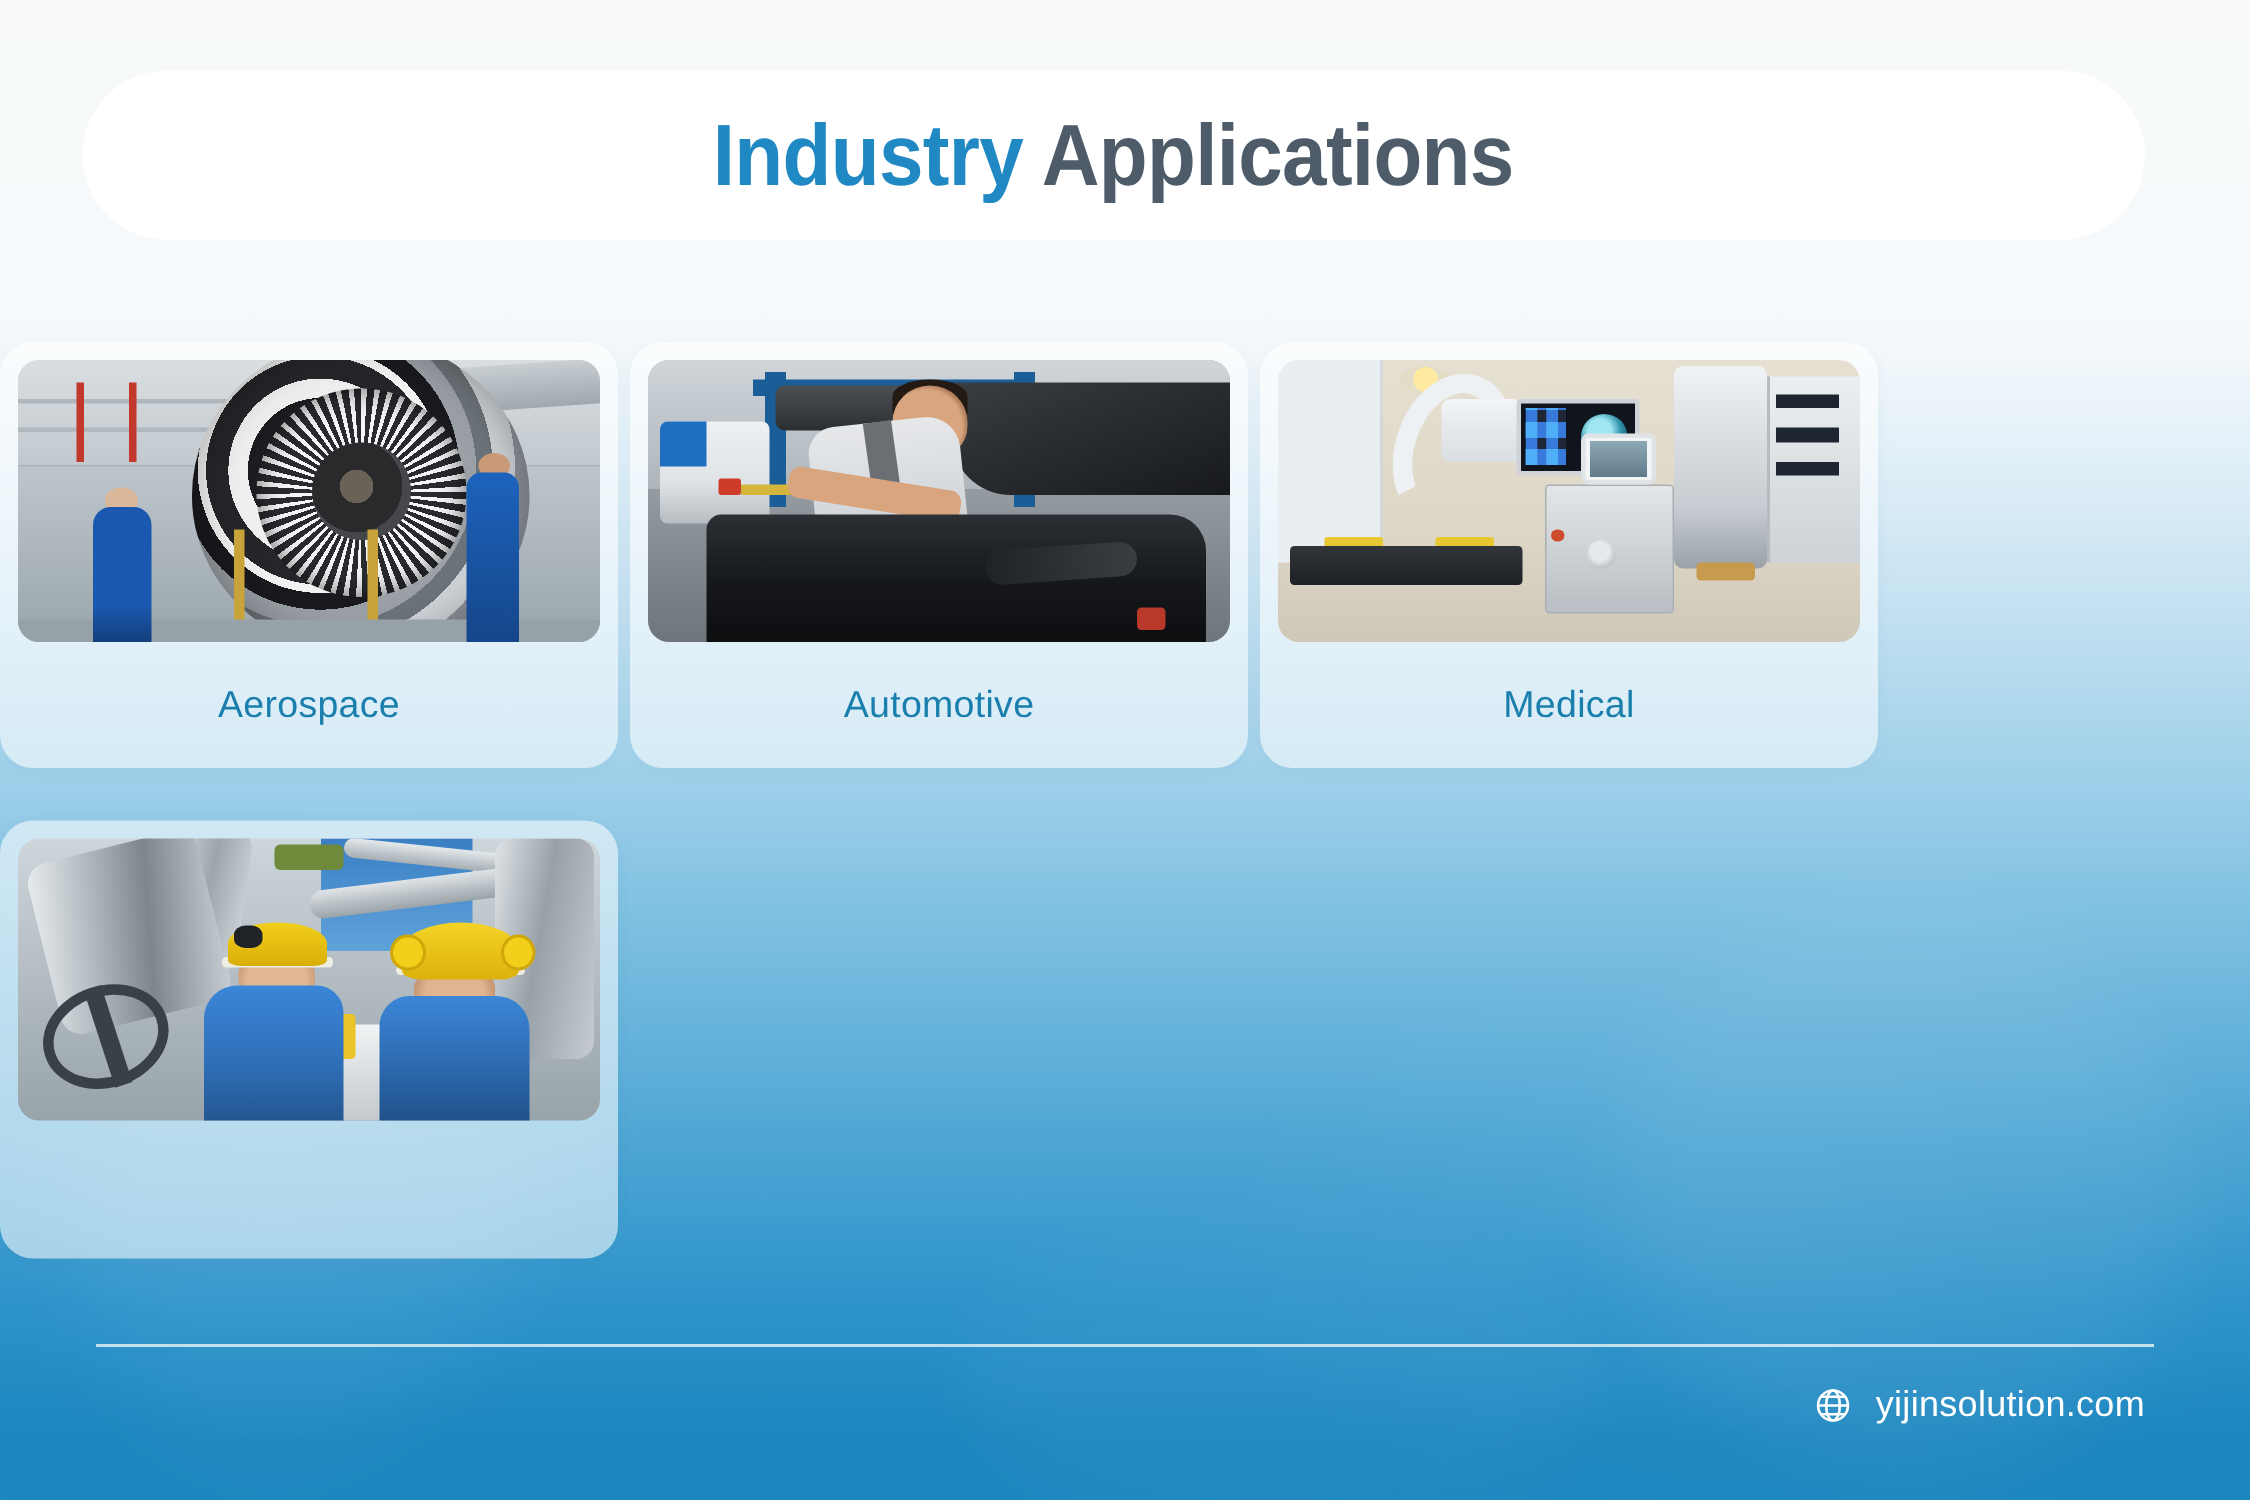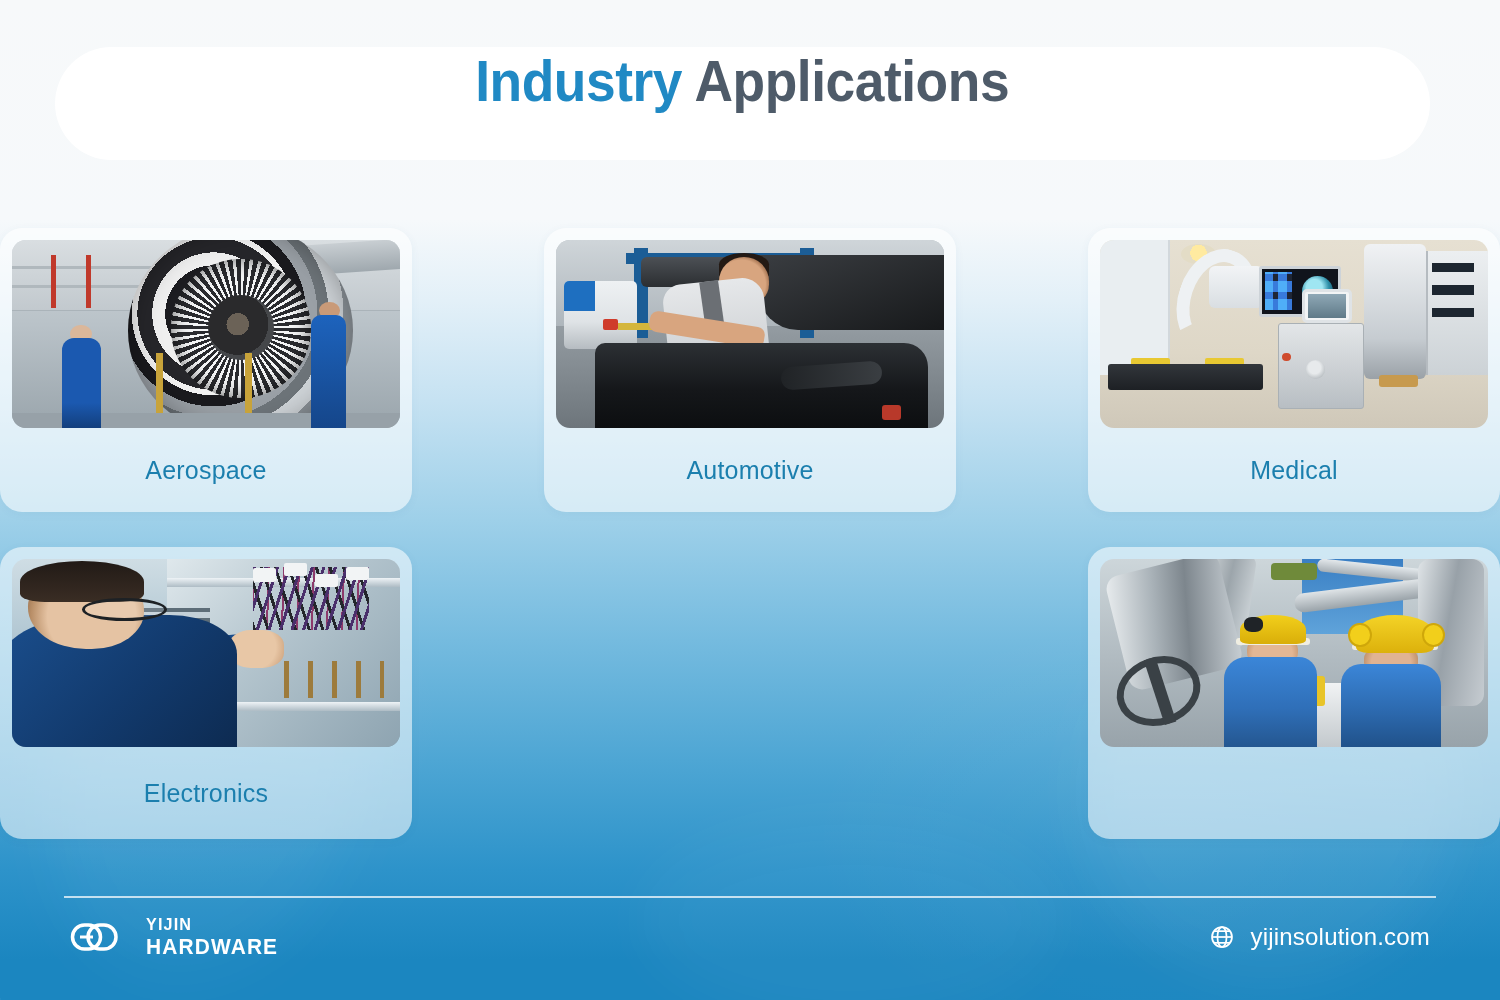--- a/index.html
+++ b/index.html
@@ -57,39 +57,40 @@
   
   .header-card {
     position: absolute;
     left: 55px;
     top: 47px;
     width: 1375px;
     height: 113px;
     background: #ffffff;
     border-radius: 58px;
     display: flex;
+    align-items: center;
     justify-content: center;
   }
   .page-title {
     font-family: "Liberation Sans Narrow", "Liberation Sans", sans-serif;
     font-size: 58px;
     font-weight: 700;
     letter-spacing: -0.5px;
     white-space: nowrap;
     transform: scaleX(0.92);
   }
   .title-accent { color: #2089c4; }
   .title-main   { color: #4e5b69; }
 
   
   .cards-row {
     position: absolute;
     display: flex;
-    justify-content: space-between;
-    gap: 22px;
+    justify-content: flex-start;
+    gap: 8px;
   }
   .row-1 { left: 0; right: 0; top: 228px; }
   .row-2 { left: 0; right: 0; top: 547px; }
 
   .industry-card {
     width: 412px;
     background: rgba(255,255,255,0.56);
     border-radius: 22px;
     padding: 12px 12px 0 12px;
     display: flex;
@@ -460,41 +461,20 @@
         <div class="ph cart-screen-in"></div>
         <div class="ph knob"></div>
         <div class="ph red-dot"></div>
       </div>
       <div class="card-label">Medical</div>
     </div>
   </div>
 
   <div class="cards-row row-2">
 
-    <div class="industry-card">
-      <div class="card-photo elec">
-        <div class="ph machine"></div>
-        <div class="ph rail r1"></div>
-        <div class="ph rail r2"></div>
-        <div class="ph vent"></div>
-        <div class="ph wirebundle"></div>
-        <div class="ph connector c1"></div>
-        <div class="ph connector c2"></div>
-        <div class="ph connector c3"></div>
-        <div class="ph connector c4"></div>
-        <div class="ph nozzles"></div>
-        <div class="ph forearm"></div>
-        <div class="ph hand"></div>
-        <div class="ph jacket"></div>
-        <div class="ph head"></div>
-        <div class="ph hair"></div>
-        <div class="ph glasses"></div>
-      </div>
-      <div class="card-label">Electronics</div>
-    </div>
 
     <div class="industry-card">
       <div class="card-photo oil">
         <div class="ph sky"></div>
         <div class="ph green"></div>
         <div class="ph pipe p-h2"></div>
         <div class="ph pipe p-h"></div>
         <div class="ph pipe p-right"></div>
         <div class="ph pipe p-mid"></div>
         <div class="ph pipe p-big"></div>
@@ -512,33 +492,20 @@
         <div class="ph w2-brim"></div>
         <div class="ph w2-helmet"></div>
         <div class="ph w2-muff wm1"></div>
         <div class="ph w2-muff wm2"></div>
       </div>
     </div>
   </div>
 
   <div class="footer-rule"></div>
 
-  <div class="brand">
-    <svg class="brand-mark" viewBox="0 0 124 76">
-      <g fill="none" stroke="#ffffff" stroke-width="7">
-        <rect x="5" y="14" width="56" height="48" rx="24"></rect>
-        <rect x="36" y="14" width="56" height="48" rx="24"></rect>
-        <path d="M20 38 L46 38" stroke-width="6"></path>
-      </g>
-    </svg>
-    <div class="brand-text">
-      <span class="brand-top">YIJIN</span>
-      <span class="brand-bottom">HARDWARE</span>
-    </div>
-  </div>
 
   <div class="site">
     <svg class="globe" viewBox="0 0 24 24">
       <g fill="none" stroke="#ffffff" stroke-width="1.6">
         <circle cx="12" cy="12" r="9.2"></circle>
         <ellipse cx="12" cy="12" rx="4.2" ry="9.2"></ellipse>
         <line x1="2.8" y1="12" x2="21.2" y2="12"></line>
         <line x1="4.6" y1="6.6" x2="19.4" y2="6.6"></line>
         <line x1="4.6" y1="17.4" x2="19.4" y2="17.4"></line>
       </g>

